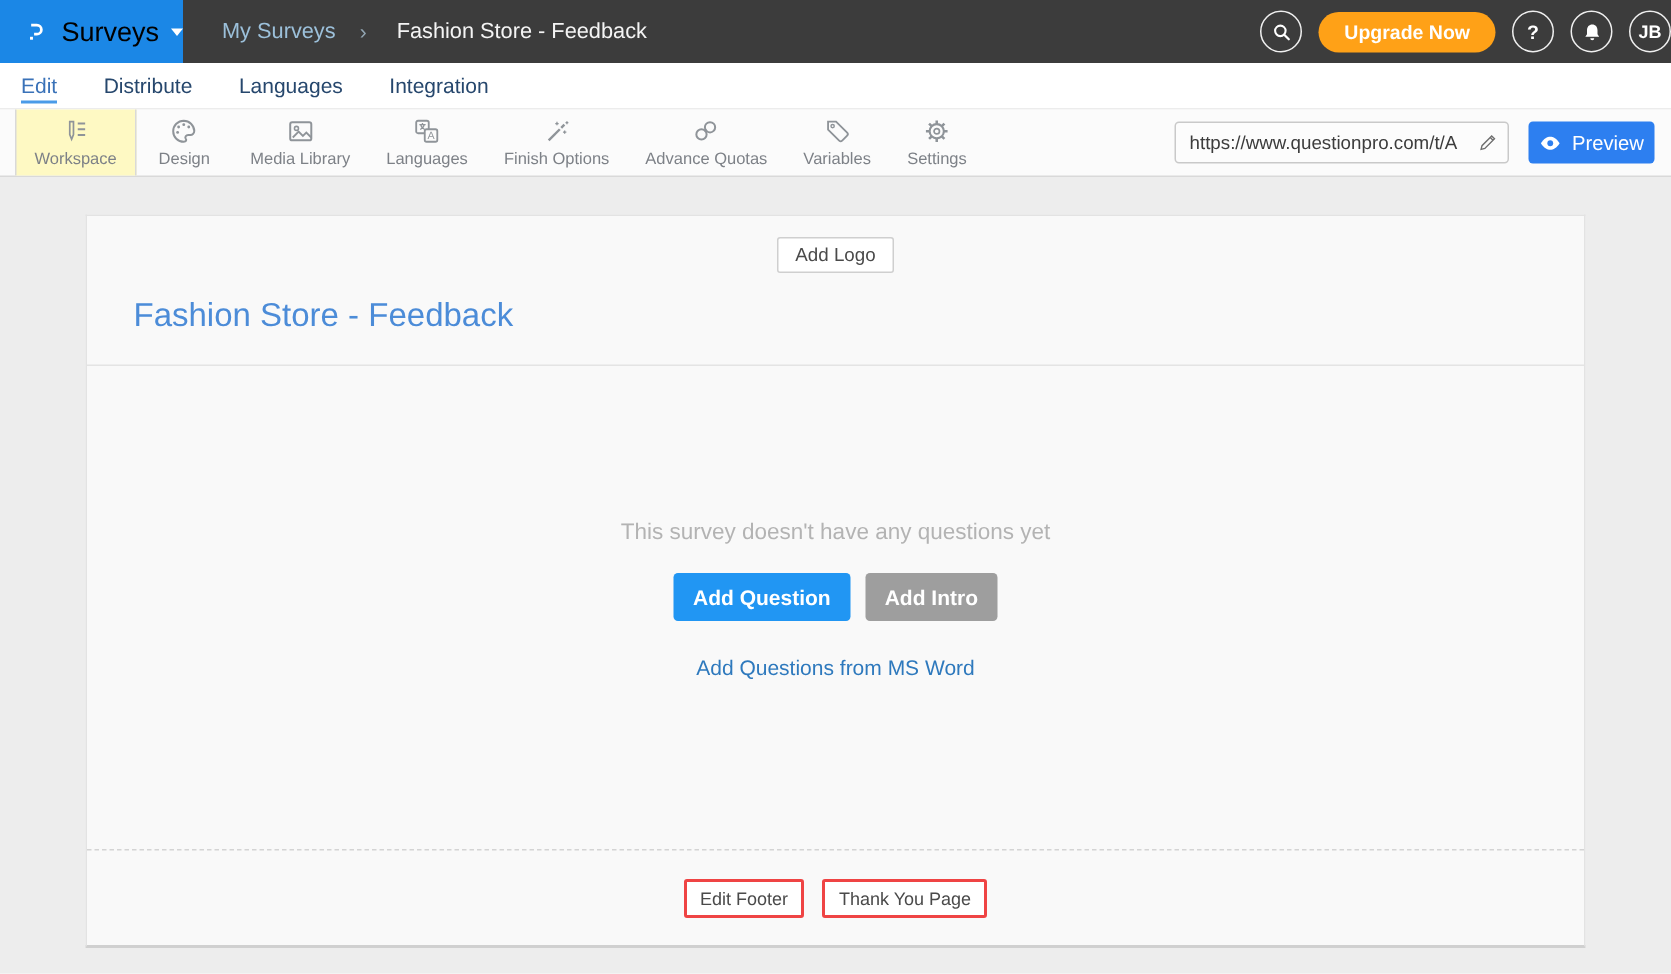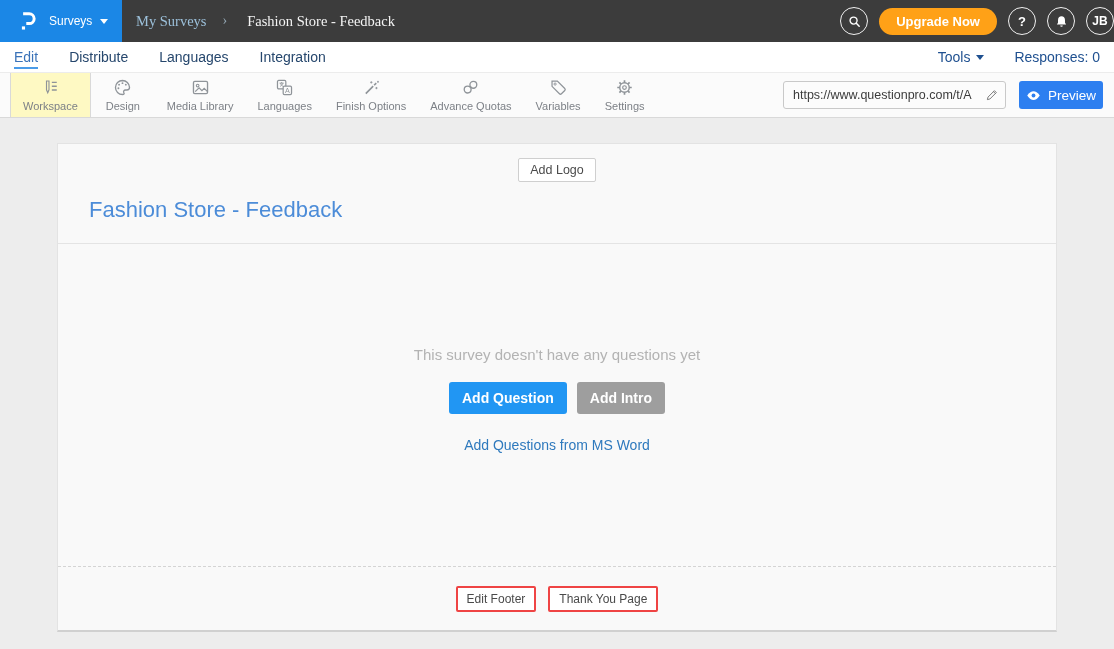--- a/index.html
+++ b/index.html
@@ -4,24 +4,24 @@
 <style>
   * { margin:0; padding:0; box-sizing:border-box; }
   html,body { width:1114px; height:649px; overflow:hidden; }
   body { background:#ededed; font-family:"Liberation Sans", sans-serif; }
 
   
   .topbar { height:42px; background:#3c3c3c; display:flex; align-items:center; }
   .logo-box { width:122px; height:42px; background:#1b87e6; display:flex; align-items:center;
               padding-left:17px; cursor:pointer; flex-shrink:0; }
   .logo-box svg { width:21px; height:21px; display:block; }
-  .surveys-label { color:#ffffff; font-size:12px; margin-left:11px; }
+  .surveys-label { color:#000000; font-size:18px; margin-left:11px; }
   .caret-down-white { width:0; height:0; border-left:4px solid transparent; border-right:4px solid transparent;
               border-top:5px solid #fff; margin-left:8px; }
-  .breadcrumb { display:flex; margin-left:14px; font-size:14.5px;font-family:Liberation Serif, serif; }
+  .breadcrumb { display:flex; margin-left:26px; font-size:14.5px; }
   .bc-parent { color:#9cc0da; cursor:pointer; }
   .bc-sep { color:#93a6b3; margin:0 16px; font-size:14px; }
   .bc-current { color:#f4f4f4; margin-left:4px; }
   .topbar-right { margin-left:auto; display:flex; align-items:center; gap:11px; }
   .circle-btn { width:28px; height:28px; border:1.5px solid rgba(255,255,255,0.92); border-radius:50%;
               display:flex; align-items:center; justify-content:center; color:#fff; font-size:13px;
               font-weight:bold; cursor:pointer; background:transparent; flex-shrink:0; }
   .circle-btn svg { width:15px; height:15px; display:block; }
   .upgrade-btn { height:27px; background:#ffa117; border:none; border-radius:14px; color:#fff;
               font-weight:bold; font-size:13px; padding:0 17px; cursor:pointer; font-family:inherit; }
@@ -118,27 +118,20 @@
       <span style="font-size:12px;">JB</span>
     </div>
   </div>
 </div>
 
 <div class="tabbar">
   <div class="tab active">Edit</div>
   <div class="tab">Distribute</div>
   <div class="tab">Languages</div>
   <div class="tab">Integration</div>
-  <div class="tabbar-right">
-    <div class="tools-dd">
-      <span>Tools</span>
-      <span class="caret-down-blue"></span>
-    </div>
-    <span class="responses">Responses: 0</span>
-  </div>
 </div>
 
 <div class="toolbar">
   <div class="tool-item active">
     <span class="tool-icon">
       <svg viewBox="0 0 20 20" fill="none" stroke="#8f9499">
         <path d="M5.8 3.2 h2.6 v9.2 l-1.3 3.2 -1.3-3.2 z" stroke-width="1.2"></path>
         <path d="M11.4 4.6 h5.2 M11.4 8.6 h5.2 M11.4 12.6 h5.2" stroke-width="1.5"></path>
       </svg>
     </span>

